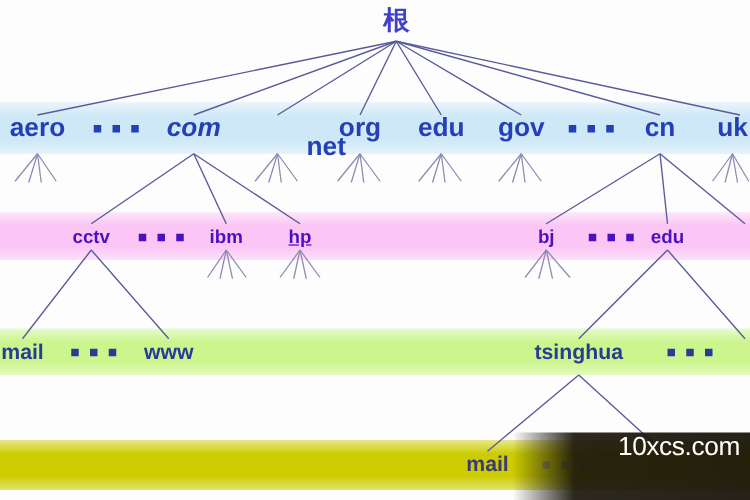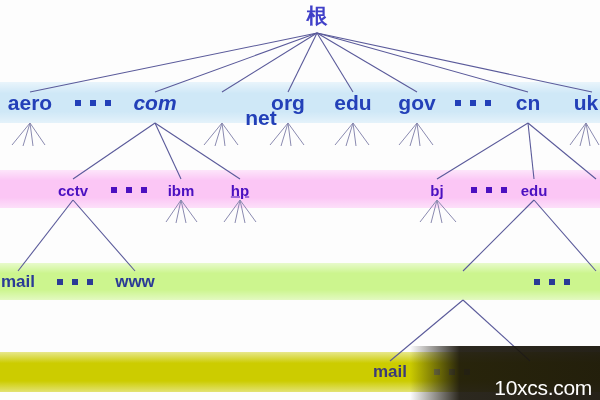--- a/index.html
+++ b/index.html
@@ -93,21 +93,21 @@
     white-space: nowrap;
   }
   .watermark-brand {
     position: absolute;
     right: 0;
     top: 346px;
     width: 190px;
     height: 54px;
     background: linear-gradient(to right, rgba(20,18,10,0) 0%, rgba(26,22,12,0.92) 26%, rgba(26,22,12,0.95) 100%);
     display: flex;
-    align-items: flex-end;
+    align-items: flex-start;
     justify-content: flex-end;
     padding-right: 8px;
     box-sizing: border-box;
   }
   .watermark-brand .txt {
     color: #ffffff;
     font-size: 21px;
     font-family: "Liberation Sans", sans-serif;
     letter-spacing: -0.3px;
   }
@@ -239,20 +239,21 @@
     <span></span>
   </div>
   <div class="ellipsis ell-sld" style="left:489px; top:190px;">
     <span></span>
     <span></span>
     <span></span>
   </div>
 
   <div class="node node-third" style="left:18px; top:282px;">mail</div>
   <div class="node node-third" style="left:135px; top:282px;">www</div>
+  <div class="node node-third" style="left:463px; top:282px;">tsinghua</div>
 
   <div class="ellipsis ell-third" style="left:75px; top:282px;">
     <span></span>
     <span></span>
     <span></span>
   </div>
   <div class="ellipsis ell-third" style="left:552px; top:282px;">
     <span></span>
     <span></span>
     <span></span>

